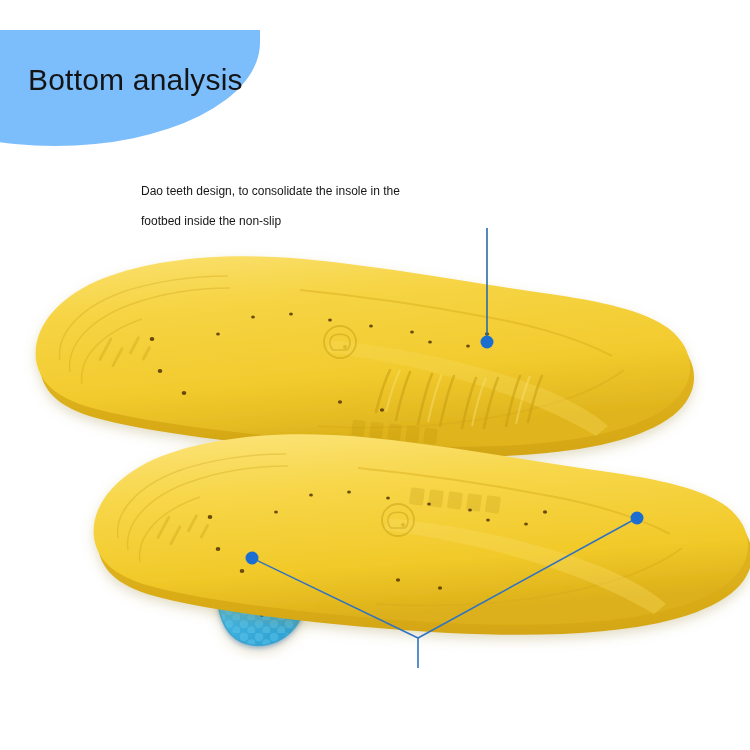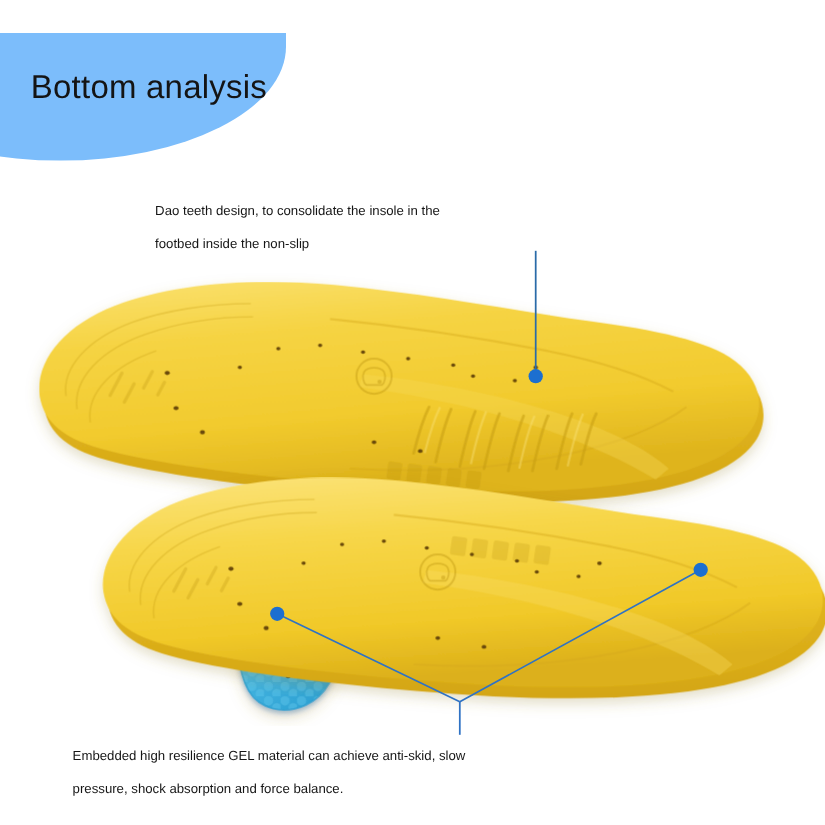--- a/index.html
+++ b/index.html
@@ -400,16 +400,14 @@
 
     <g>
       <line x1="252" y1="558" x2="418" y2="638" stroke="#2F72C4" stroke-width="1.5"></line>
       <line x1="637" y1="518" x2="418" y2="638" stroke="#2F72C4" stroke-width="1.5"></line>
       <line x1="418" y1="638" x2="418" y2="668" stroke="#2F72C4" stroke-width="1.6"></line>
       <circle cx="252" cy="558" r="6.5" fill="#1C6FD0"></circle>
       <circle cx="637" cy="518" r="6.5" fill="#1C6FD0"></circle>
     </g>
   </svg>
 
-  <div class="caption" id="caption-bottom">Embedded high resilience GEL material can achieve anti-skid, slow
-pressure, shock absorption and force balance.</div>
 
 </div>
 
 </body></html>

